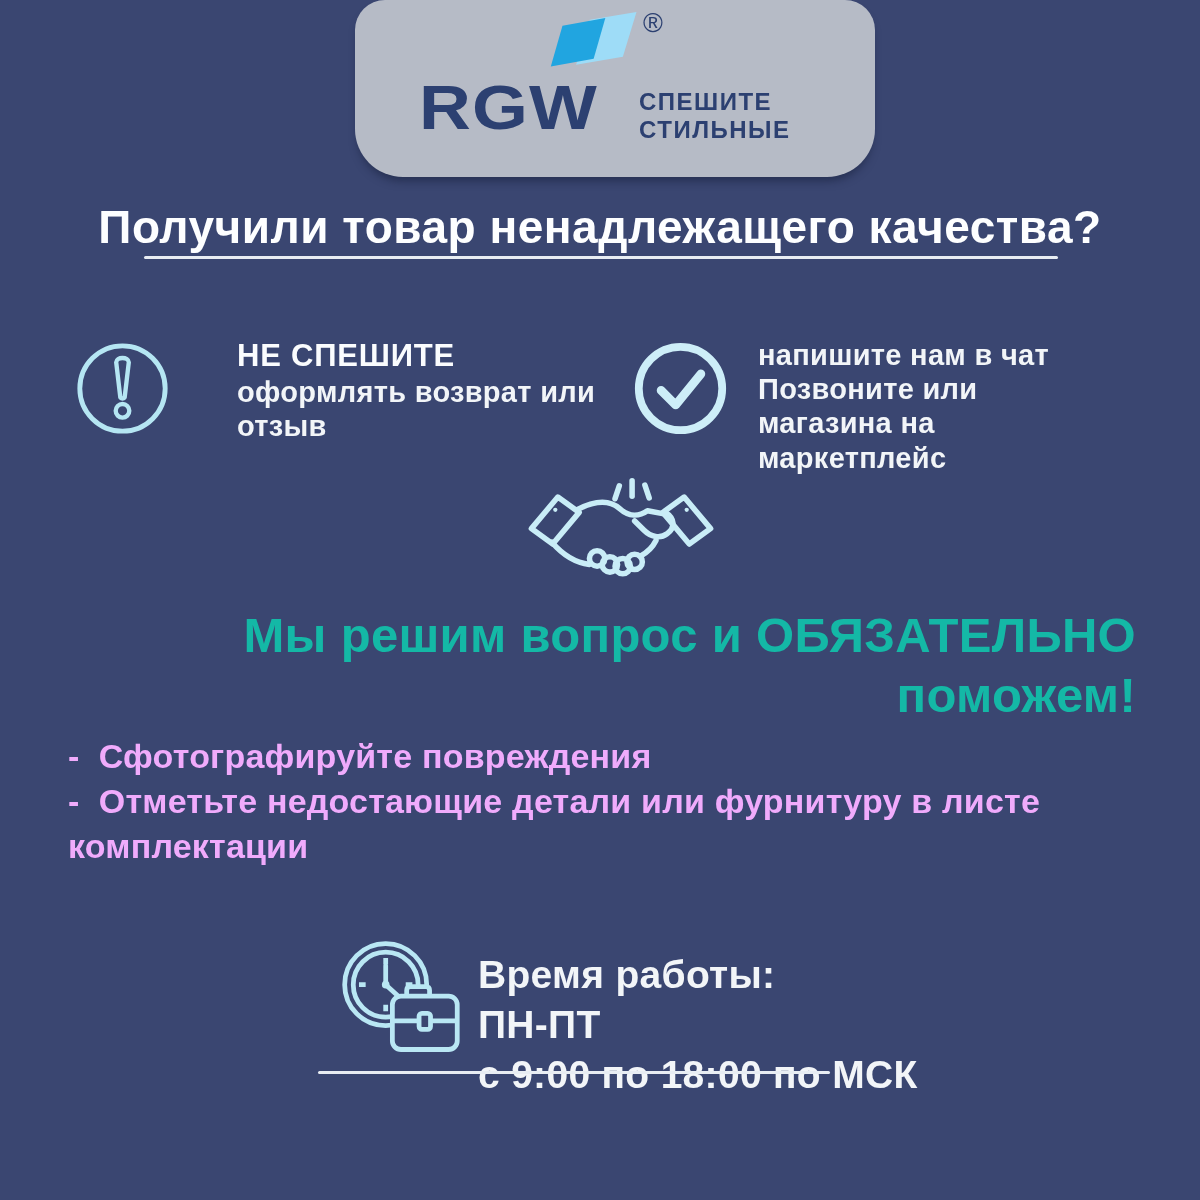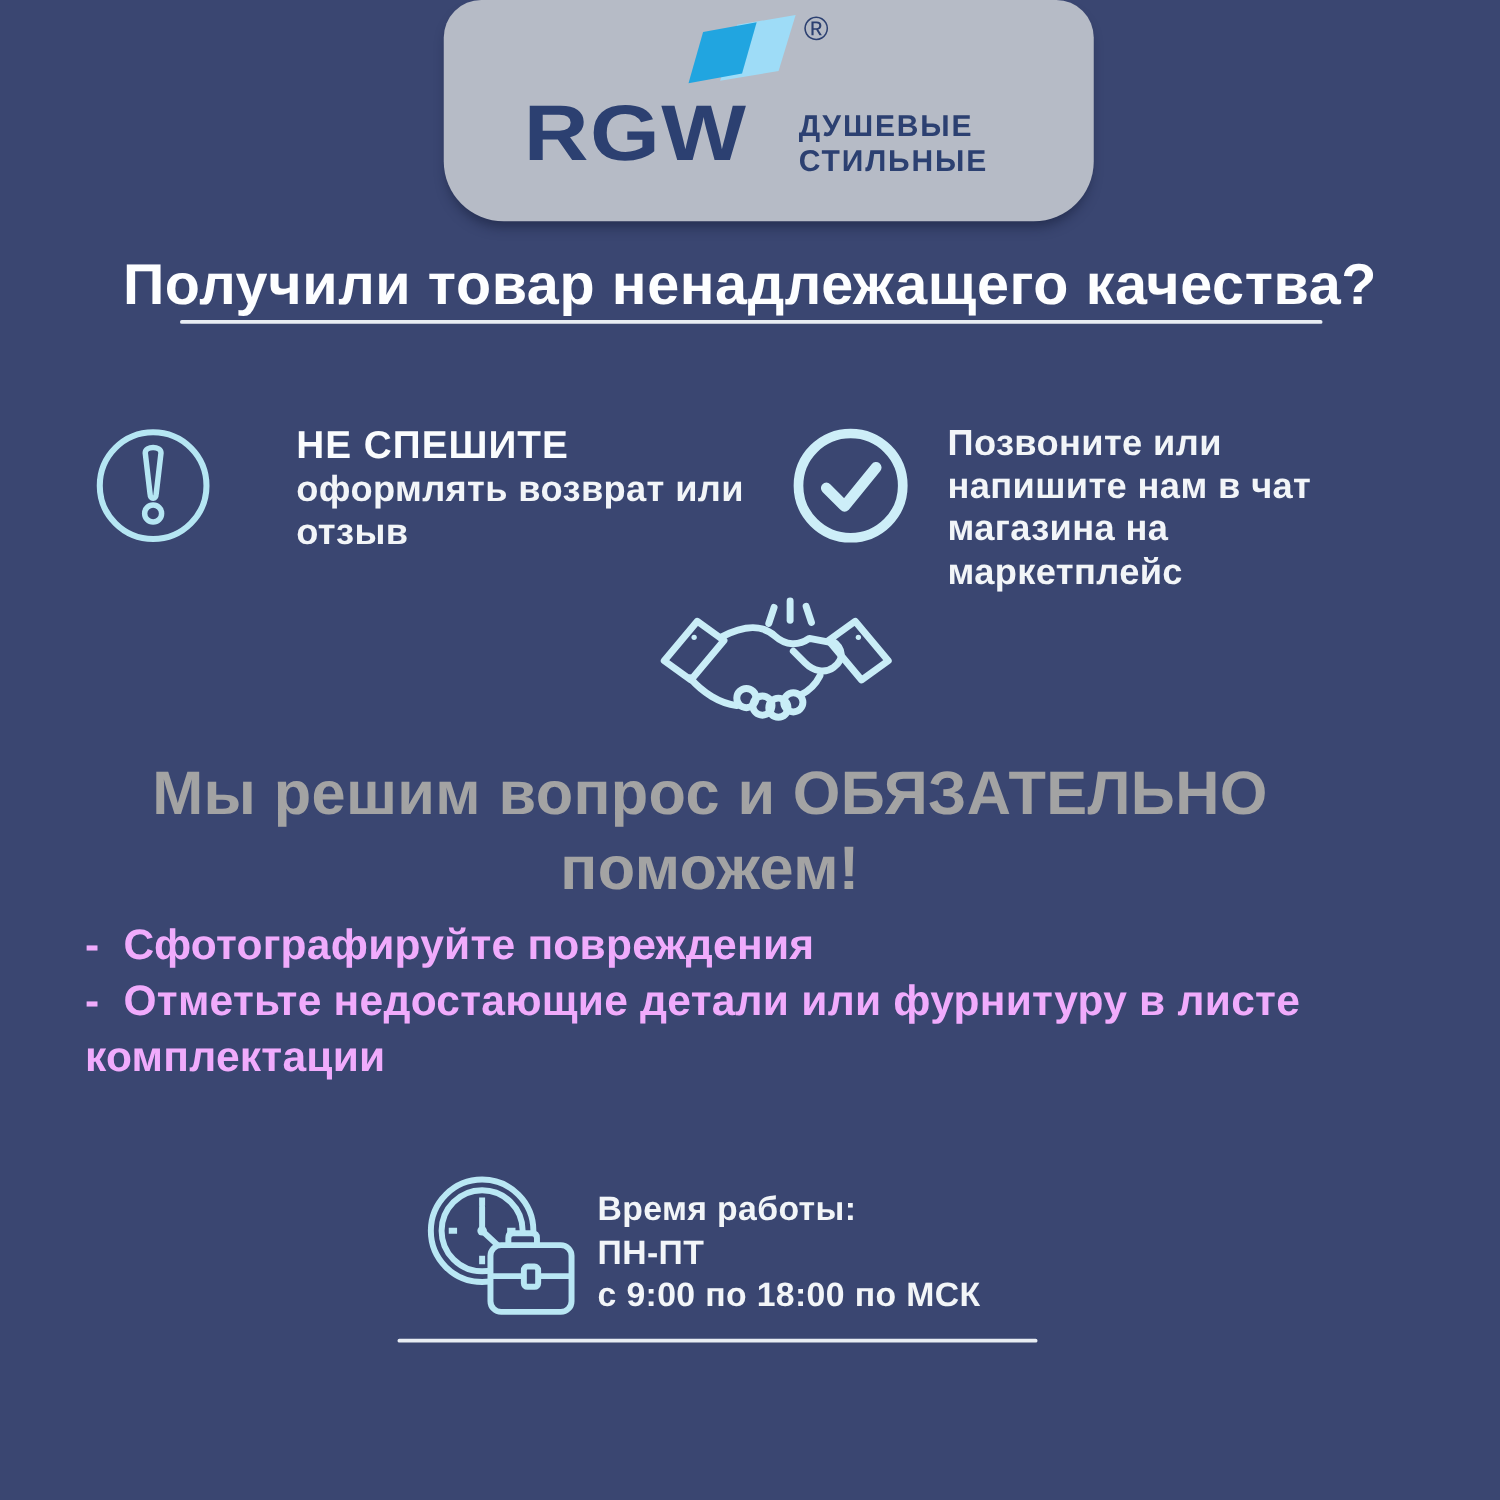--- a/index.html
+++ b/index.html
@@ -59,58 +59,58 @@
   .col-text.warn{left:205px;width:400px;margin-left:32px;}
   .col-text.check{left:758px;width:340px;}
   .col-title{font-size:31px;letter-spacing:.8px;color:#fafcfe;}
 
   
   .handshake{position:absolute;left:512px;top:474px;width:218px;height:128px;}
 
   
   .promise{
     position:absolute;left:0;top:606px;width:1136px;
-    text-align:center;font-size:49px;font-weight:700;
-    line-height:1.22;color:#a3a3a3;letter-spacing:.3px;
+    text-align:right;font-size:49px;font-weight:700;
+    line-height:1.22;color:#14b8a6;letter-spacing:.3px;
   }
 
   
   .bullets{
     position:absolute;left:68px;top:734px;width:1090px;
     font-size:34px;font-weight:700;line-height:1.33;
     color:#f0abfc;letter-spacing:.2px;
   }
   .bullets div{white-space:pre-wrap;}
 
   
   .hours-icon{position:absolute;left:338px;top:934px;width:124px;height:128px;}
   .hours-text{
     position:absolute;left:478px;top:950px;
-    font-size:27px;font-weight:700;line-height:1.28;
+    font-size:39px;font-weight:700;line-height:1.28;
     color:#f2f5f8;letter-spacing:.3px;
   }
   .bottom-rule{
     position:absolute;left:318px;top:1071px;width:512px;height:3px;
     background:#e8edf3;border-radius:2px;
   }
 </style>
 </head>
 <body>
 
 <div class="poster">
 
   <div class="logo-card">
     <svg class="logo-mark" viewBox="0 0 115 88" aria-hidden="true">
       <path d="M48,12 L96,4 L82,50 L34,58 Z" fill="#9edcf7"></path>
       <path d="M20,18 L64,10 L52,52 L8,60 Z" fill="#21a5e0"></path>
     </svg>
     <div class="reg-mark">®</div>
     <div class="brand-name">RGW</div>
     <div class="brand-tagline">
-      <div>ДУШЕВЫЕ</div>
+      <div>СПЕШИТЕ</div>
       <div>СТИЛЬНЫЕ</div>
     </div>
   </div>
 
   <div class="main-heading">Получили товар ненадлежащего качества?</div>
   <div class="heading-underline"></div>
 
   <svg class="col-icon warn" viewBox="0 0 100 100" aria-hidden="true">
     <g stroke="#b5e6f3" fill="none">
       <circle cx="50" cy="50" r="44" stroke-width="5"></circle>
@@ -124,22 +124,22 @@
     <div>отзыв</div>
   </div>
 
   <svg class="col-icon check" viewBox="0 0 100 100" aria-hidden="true">
     <g stroke="#cdeef8" fill="none" stroke-linecap="round">
       <circle cx="50" cy="50" r="43" stroke-width="8"></circle>
       <path d="M30,52 L45,67 L71,35" stroke-width="9" stroke-linejoin="round"></path>
     </g>
   </svg>
   <div class="col-text check">
+    <div>напишите нам в чат</div>
     <div>Позвоните или</div>
-    <div>напишите нам в чат</div>
     <div>магазина на</div>
     <div>маркетплейс</div>
   </div>
 
   <svg class="handshake" viewBox="0 0 230 150" aria-hidden="true">
     <g stroke="#c9edf7" stroke-width="6.5" fill="none" stroke-linecap="round" stroke-linejoin="round">
       <path d="M113,14 L108,29"></path>
       <path d="M128,8 L128,26"></path>
       <path d="M143,13 L148,28"></path>
       <path d="M10,64 L41,27 L66,45 L35,82 Z"></path>

